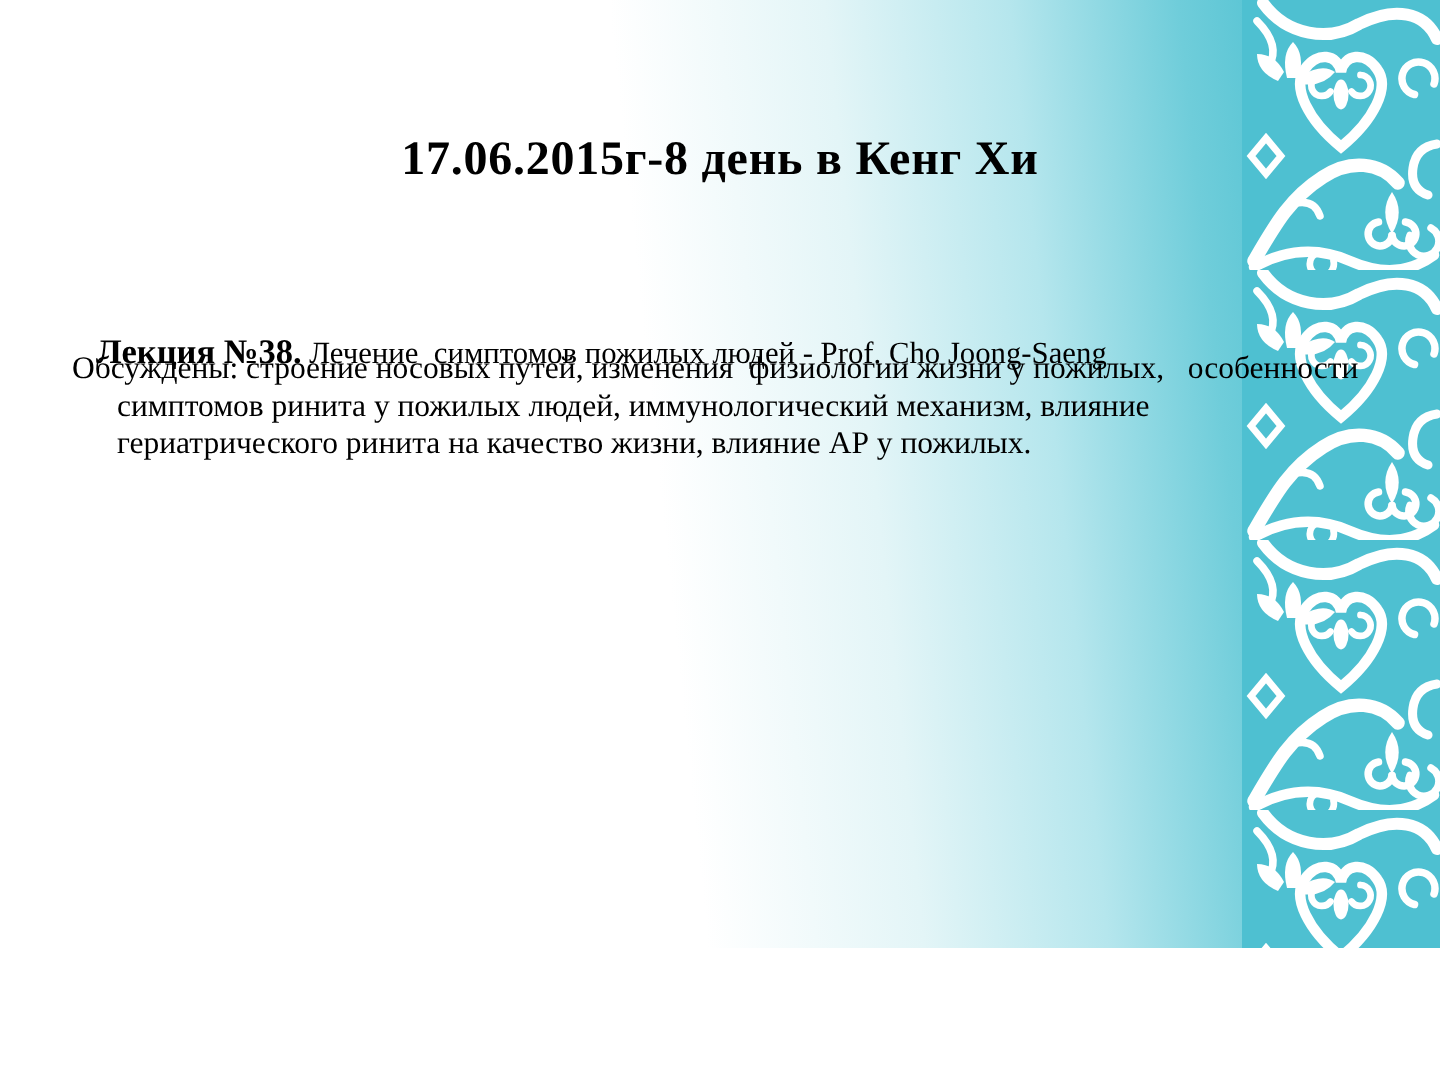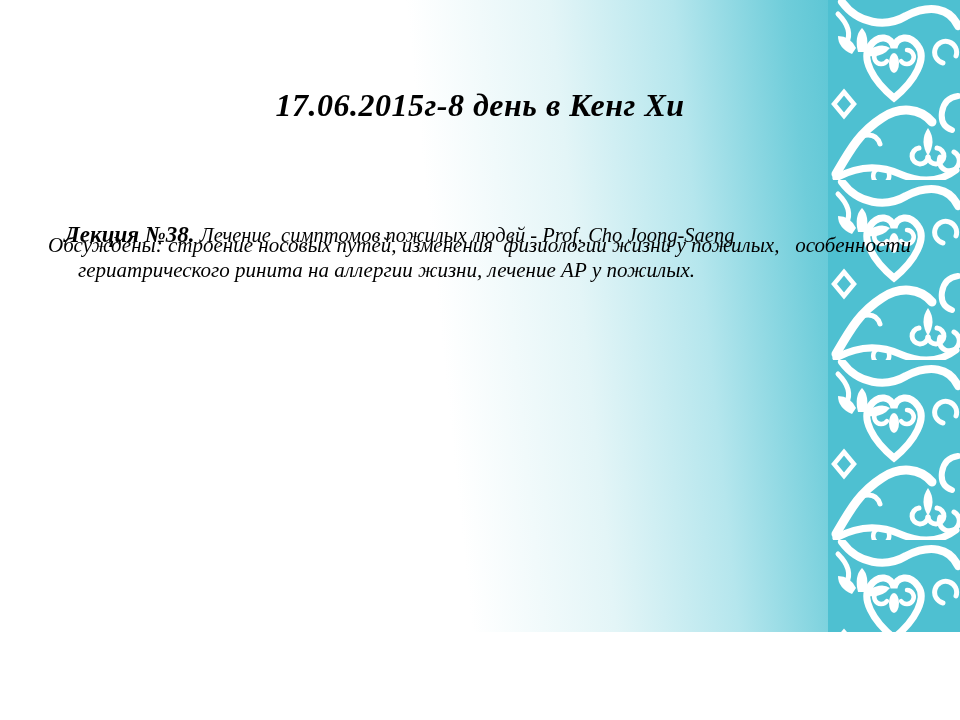--- a/index.html
+++ b/index.html
@@ -9,21 +9,20 @@
     overflow: hidden;
   }
   .slide {
     position: relative;
     width: 960px; height: 632px;
     background: linear-gradient(84deg,
       #ffffff 0%, #ffffff 46%,
       #e3f5f7 60%, #b5e6ed 72%,
       #6fcdda 83%, #52c2d2 90%, #4ec0d1 100%);
     overflow: hidden;
-    font-style: italic;
   }
   .ornament-band {
     position: absolute;
     top: 0; right: 0;
     width: 132px; height: 720px;
     z-index: 1;
   }
   .slide-title {
     position: absolute;
     top: 88px; left: 0;
@@ -118,16 +117,17 @@
   </div>
 
   <h1 class="slide-title">17.06.2015г-8 день в Кенг Хи</h1>
 
   <div class="lecture-line">
     <span class="lecture-label">Лекция №38.</span><span class="lecture-text"> Лечение  симптомов пожилых людей - Prof. Cho Joong-Saeng</span>
   </div>
 
   <div class="discussion">
     <div class="dline">Обсуждены: строение носовых путей, изменения  физиологии жизни у пожилых,   особенности</div>
-    <div class="dline indent">гериатрического ринита на аллергии жизни, лечение АР у пожилых.</div>
+    <div class="dline indent">симптомов ринита у пожилых людей, иммунологический механизм, влияние</div>
+    <div class="dline indent">гериатрического ринита на качество жизни, влияние АР у пожилых.</div>
   </div>
 
 </div>
 
 </body></html>

